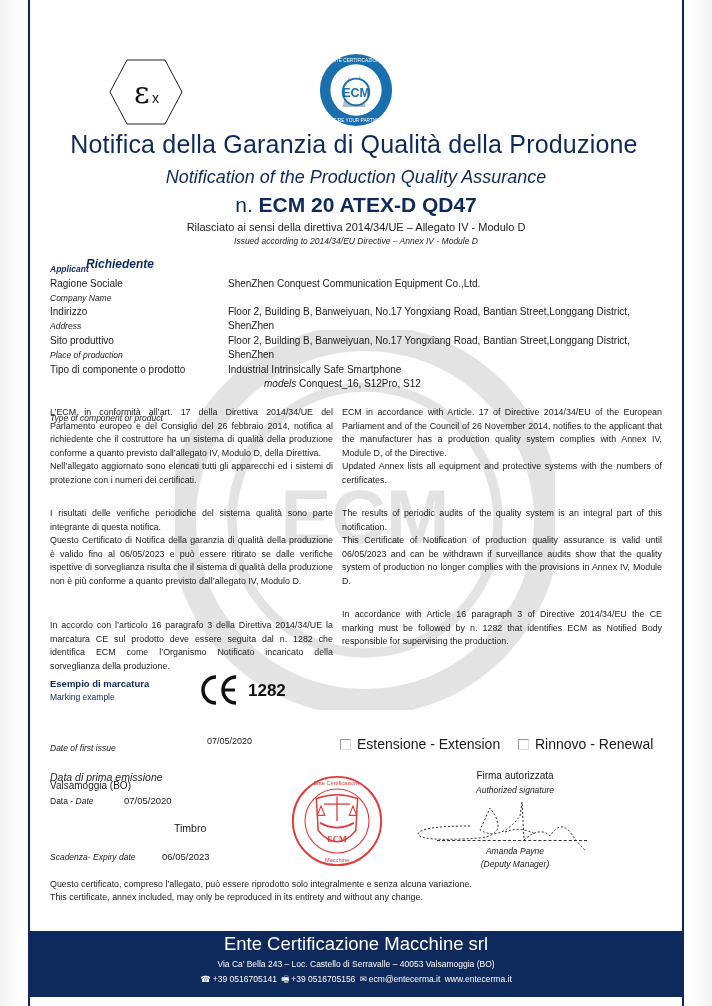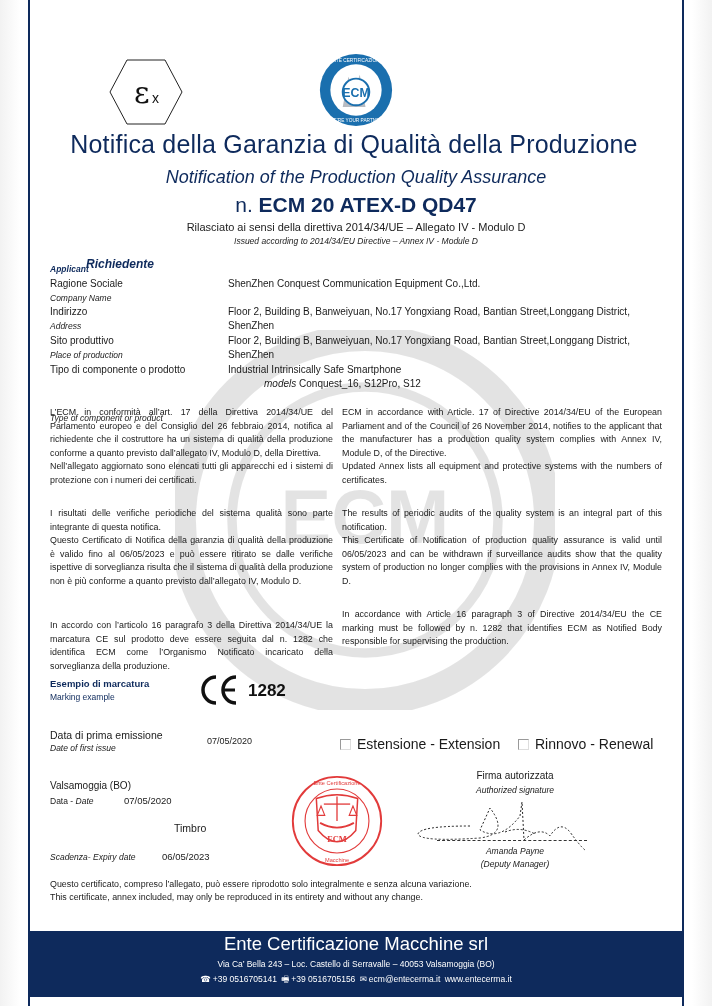--- a/index.html
+++ b/index.html
@@ -45,21 +45,21 @@
   .col { position:absolute; font-size:8.9px; line-height:13.5px; text-align:justify; color:#1a1a1a; }
   .col p { margin:0; }
   .col-l { left:50px; width:283px; }
   .col-r { left:342px; width:320px; }
 
   .mark-it { position:absolute; left:50px; top:678px; font-size:9.5px; font-weight:bold; color:#0e2a5c; }
   .mark-en { position:absolute; left:50px; top:692px; font-size:8.5px; color:#0e2a5c; }
   .ce-mark { position:absolute; left:198px; top:674px; width:44px; height:32px; }
   .ce-num { position:absolute; left:248px; top:681px; font-size:17px; font-weight:bold; color:#111; }
 
-  .first-it { position:absolute; left:50px; top:729px; font-size:10.5px; }
+  .first-it { position:absolute; left:50px; top:771px; font-size:10.5px;font-style:italic; }
   .first-en { position:absolute; left:50px; top:743px; font-size:8.5px; font-style:italic; }
   .first-val { position:absolute; left:207px; top:736px; font-size:9px; }
 
   .chk { position:absolute; display:flex; align-items:center; font-size:14px; }
   .chk .box { width:9px; height:9px; border:1px solid #999; border-right-color:#ddd; border-bottom-color:#ddd;
               margin-right:6px; background:#fff; }
   .chk-ext { left:340px; top:736px; }
   .chk-ren { left:518px; top:736px; }
 
   .place { position:absolute; left:50px; top:780px; font-size:10px; }

